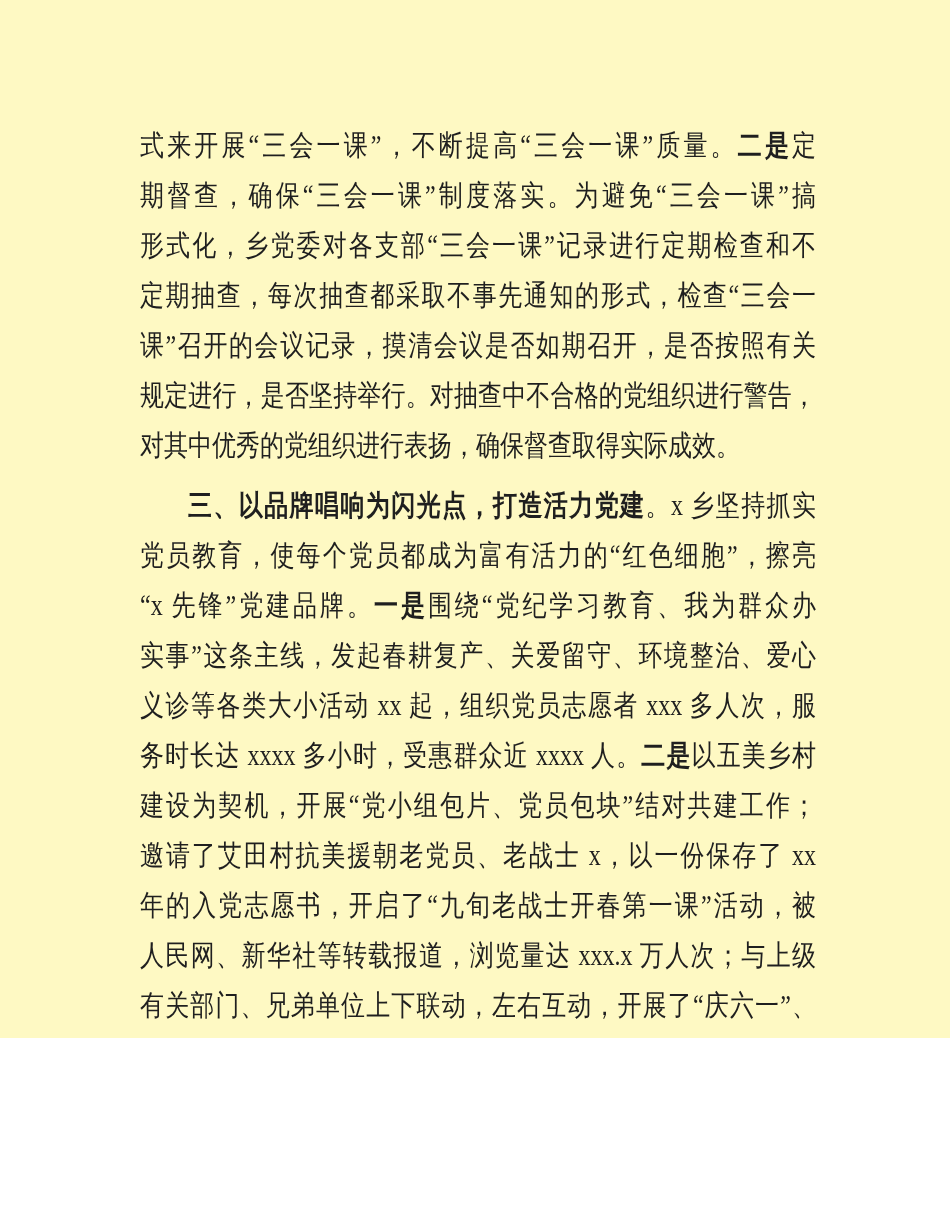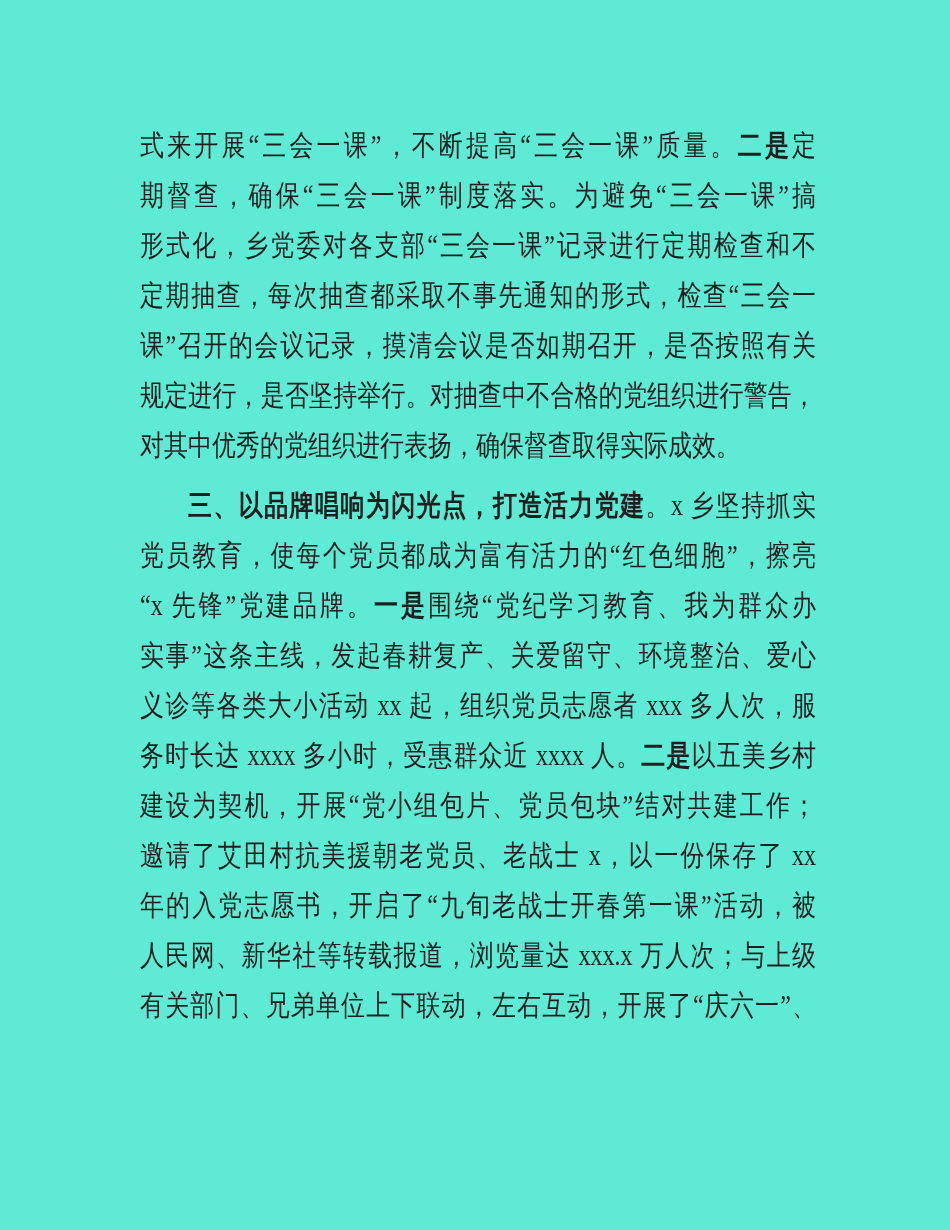--- a/index.html
+++ b/index.html
@@ -3,22 +3,22 @@
 <meta charset="utf-8">
 <style>
   html, body {
     margin: 0;
     padding: 0;
     background: #ffffff;
   }
   .page {
     position: relative;
     width: 950px;
-    height: 1230px;
-    background: #5eead4;
+    height: 1038px;
+    background: #fef9c3;
     overflow: hidden;
     color: #1f1f1f;
   }
   .content {
     position: absolute;
     left: 140px;
     top: 120px;
     width: 676px;
   }
   .para { margin: 0; }

